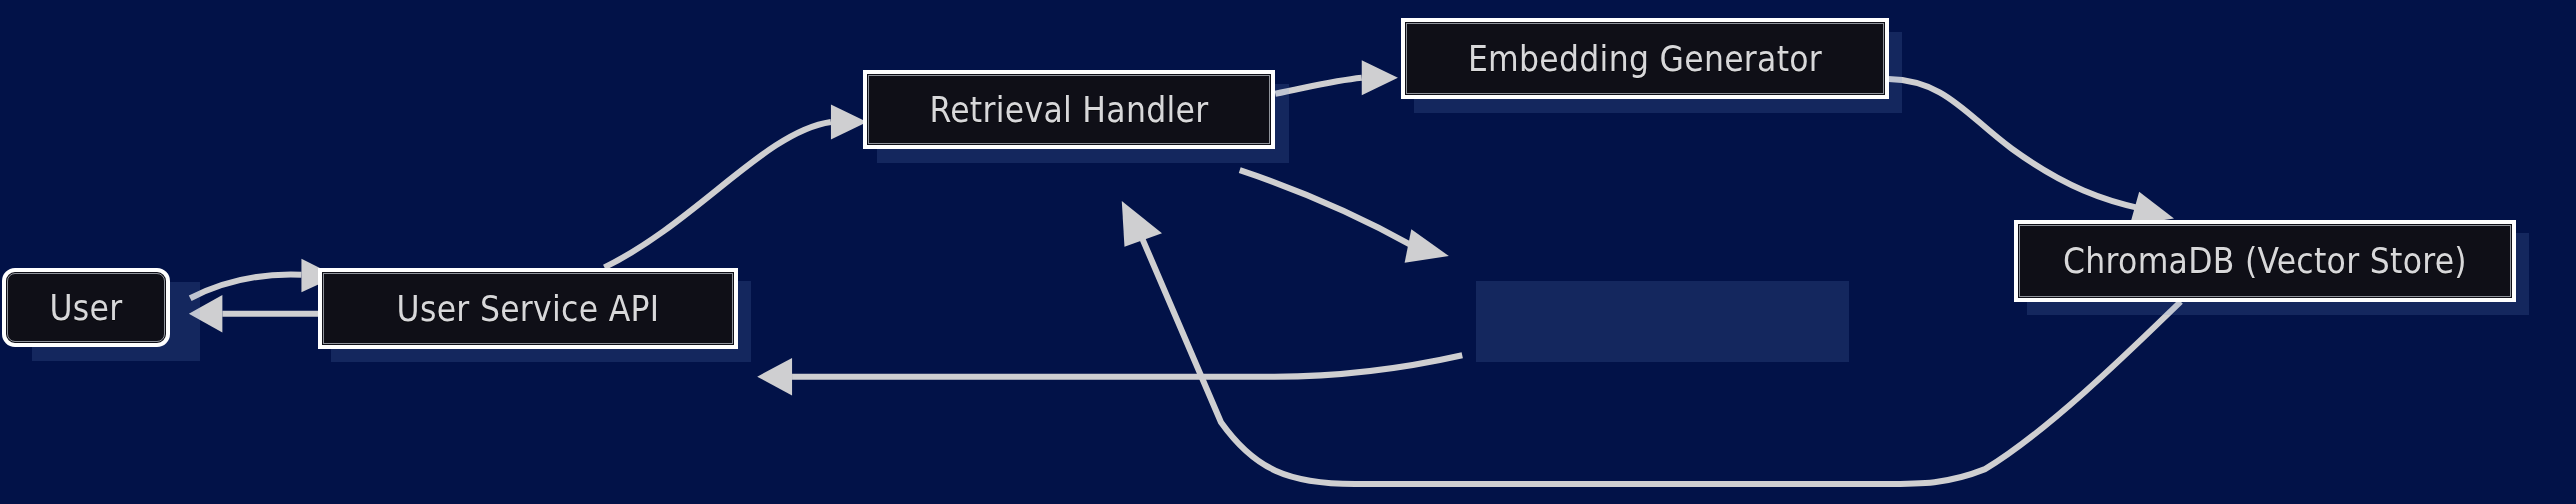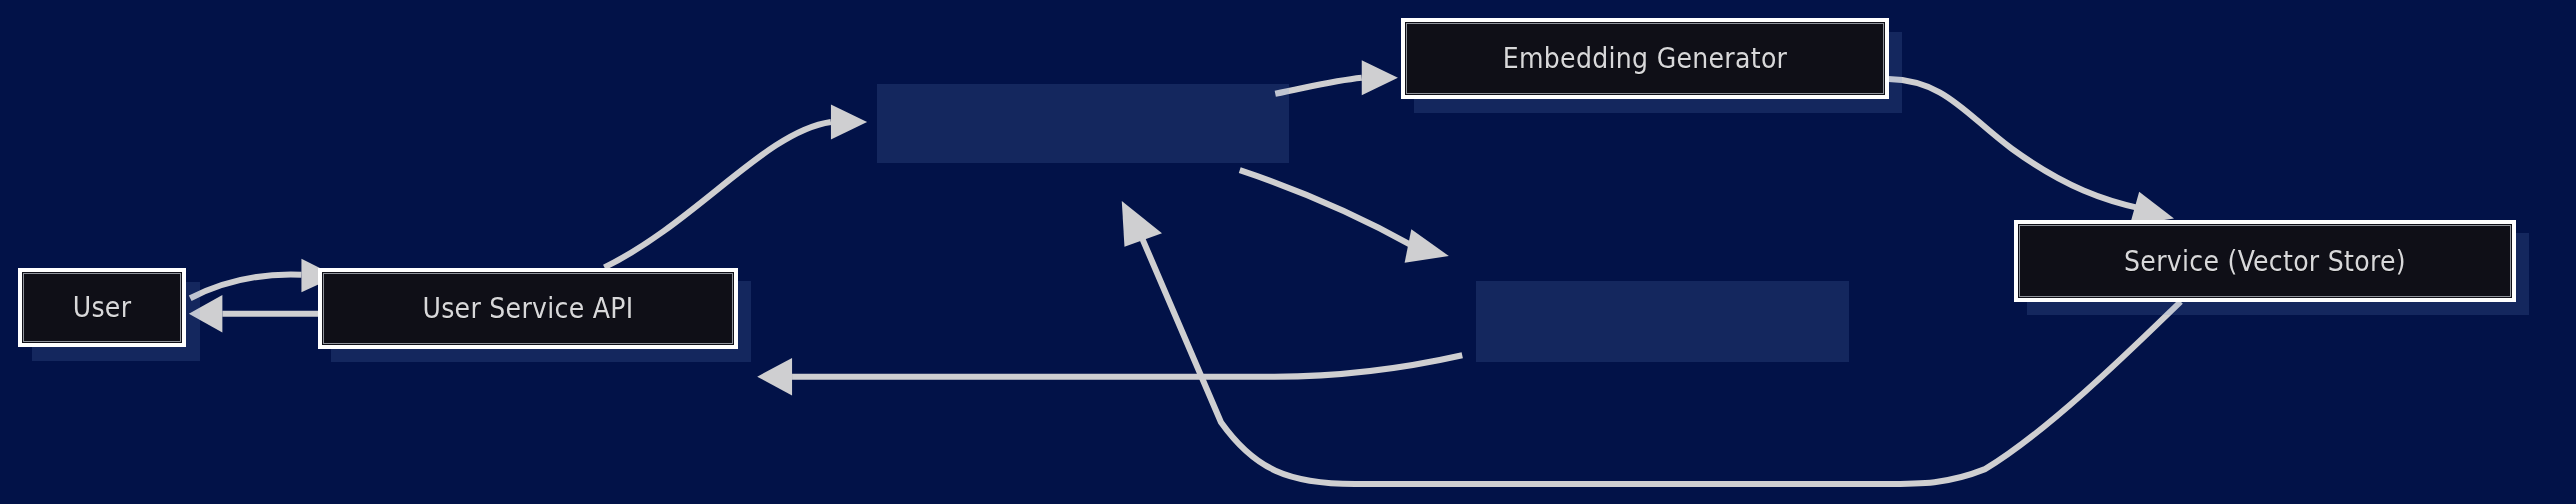--- a/index.html
+++ b/index.html
@@ -47,21 +47,21 @@
     justify-content: center;
     color: #d8d8da;
     z-index: 3;
   }
   .node-shadow {
     position: absolute;
     background: rgba(120,150,210,0.16);
     z-index: 2;
   }
   .node-label {
-    font-size: 28px;
+    font-size: 35px;
     letter-spacing: 0.3px;
     white-space: nowrap;
     text-shadow: 0 0.7px 0 rgba(0,0,0,0.6);
   }
 </style>
 </head>
 <body>
 
 <div id="canvas">
 
@@ -108,32 +108,35 @@
     </g>
   </svg>
 
   <div class="node-shadow" style="left:32px;  top:282px; width:168px; height:79px;"></div>
   <div class="node-shadow" style="left:331px; top:281px; width:420px; height:81px;"></div>
   <div class="node-shadow" style="left:877px;top:84px; width:412px; height:79px;"></div>
   <div class="node-shadow" style="left:1414px;top:32px;  width:488px; height:81px;"></div>
   <div class="node-shadow" style="left:1476px;top:281px; width:373px; height:81px;"></div>
   <div class="node-shadow" style="left:2027px;top:233px; width:502px; height:82px;"></div>
 
-  <div class="node" style="left:18px; top:268px; width:168px; height:79px;">
+  <div class="node" style="left:2px; top:268px; width:168px; height:79px;border-radius:13px;">
     <span class="node-label">User</span>
   </div>
 
   <div class="node" style="left:318px; top:268px; width:420px; height:81px;">
     <span class="node-label">User Service API</span>
   </div>
 
+  <div class="node" style="left:863px; top:70px; width:412px; height:79px;">
+    <span class="node-label">Retrieval Handler</span>
+  </div>
 
   <div class="node" style="left:1401px; top:18px; width:488px; height:81px;">
     <span class="node-label">Embedding Generator</span>
   </div>
 
 
   <div class="node" style="left:2014px; top:220px; width:502px; height:82px;">
-    <span class="node-label">Service (Vector Store)</span>
+    <span class="node-label">ChromaDB (Vector Store)</span>
   </div>
 
 </div>
 
 
 </body></html>

